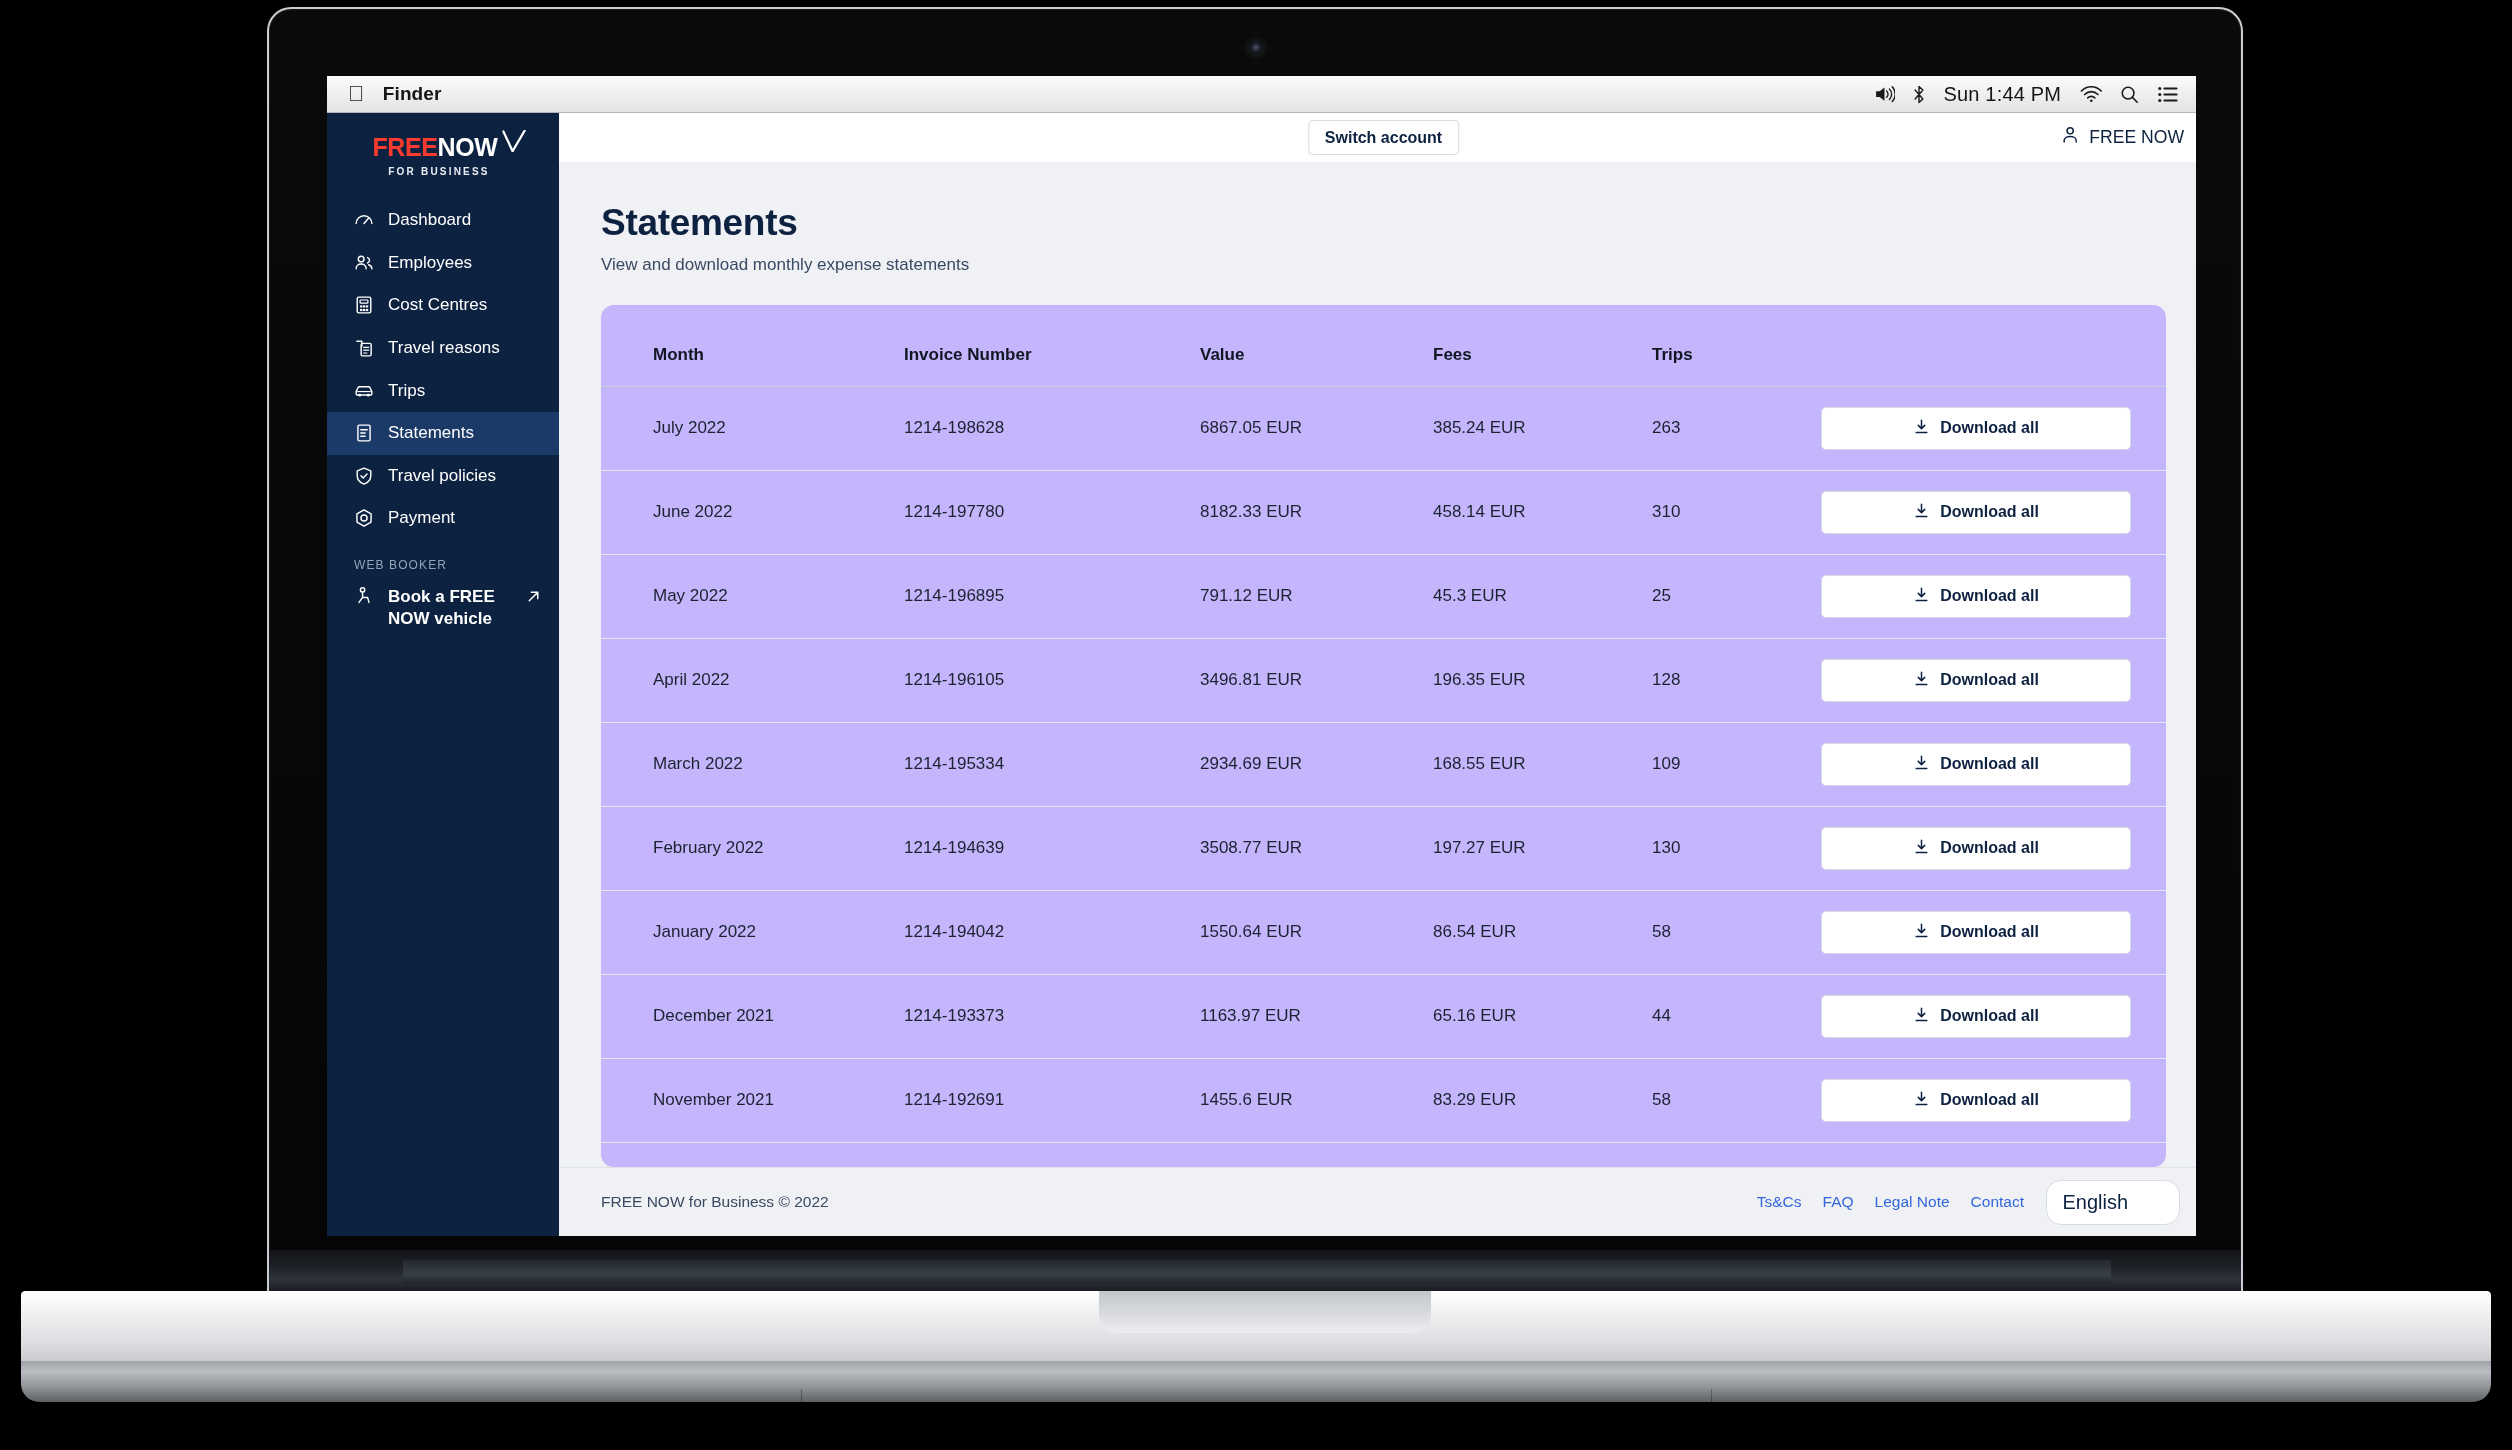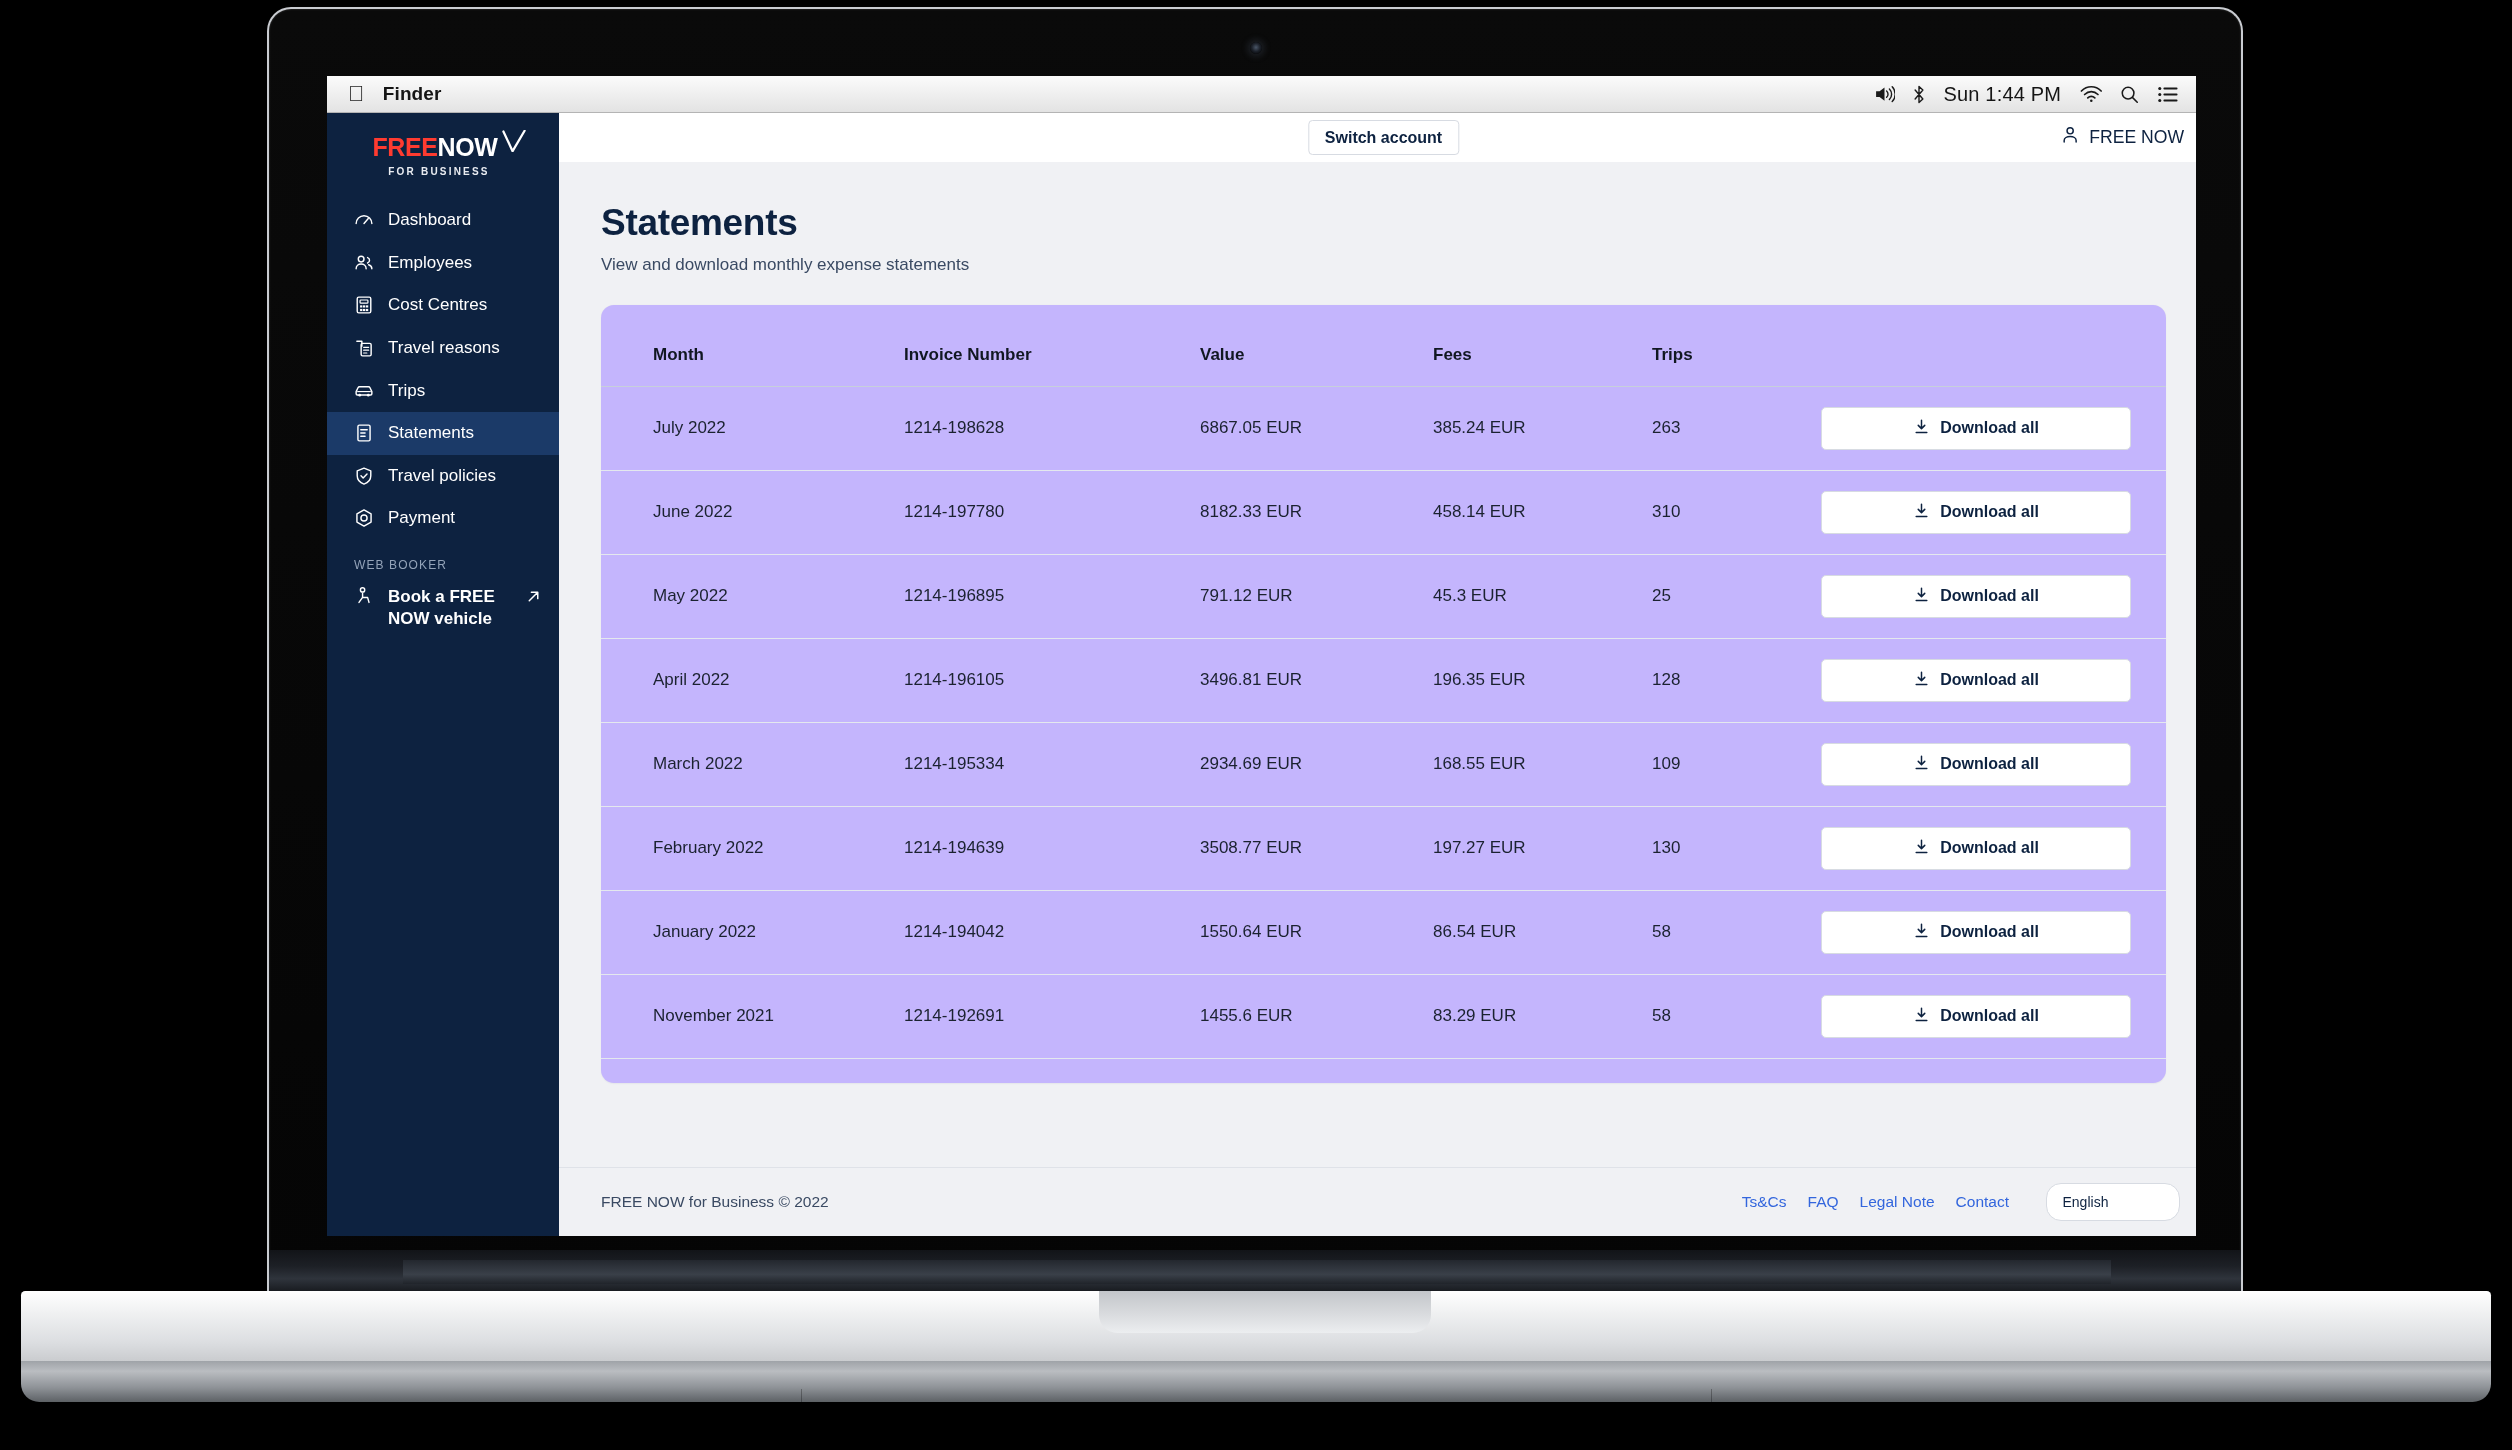--- a/index.html
+++ b/index.html
@@ -279,26 +279,26 @@
   }
   #footer-copy { color: #3a4a63; }
   #footer-links {
     margin-left: auto;
     display: flex; align-items: center; gap: 21px;
   }
   #footer-links a {
     color: #3366dd; text-decoration: none; cursor: pointer; white-space: nowrap;
   }
   #lang-select {
-    margin-left: 16px;
+    margin-left: 1px;
     background: #fff;
     border: 0.7px solid #d7dbe2;
     border-radius: 15px;
     padding: 10px 21px 10px 15.5px;
-    font-size: 14px; color: #0d2240;
+    font-size: 20px; color: #0d2240;
     font-family: "Liberation Sans", sans-serif;
     cursor: pointer;
     min-width: 134px;
   }
 </style>
 </head>
 <body>
 
 <div id="laptop-scene">
 
@@ -617,20 +617,35 @@
                     <td>
                       <button class="download-btn">
                         <span><svg width="17" height="17" viewBox="0 0 24 24" fill="none">
                             <path d="M12 3v12M12 15l-4.6-4.6M12 15l4.6-4.6M4.5 20.5h15" stroke="#0d2240" stroke-width="2.1" stroke-linecap="round" stroke-linejoin="round"></path>
                           </svg></span>
                         <span>Download all</span>
                       </button>
                     </td>
                   </tr>
                   <tr>
+                    <td>December 2021</td>
+                    <td>1214-193373</td>
+                    <td>1163.97 EUR</td>
+                    <td>65.16 EUR</td>
+                    <td>44</td>
+                    <td>
+                      <button class="download-btn">
+                        <span><svg width="17" height="17" viewBox="0 0 24 24" fill="none">
+                            <path d="M12 3v12M12 15l-4.6-4.6M12 15l4.6-4.6M4.5 20.5h15" stroke="#0d2240" stroke-width="2.1" stroke-linecap="round" stroke-linejoin="round"></path>
+                          </svg></span>
+                        <span>Download all</span>
+                      </button>
+                    </td>
+                  </tr>
+                  <tr>
                     <td>November 2021</td>
                     <td>1214-192691</td>
                     <td>1455.6 EUR</td>
                     <td>83.29 EUR</td>
                     <td>58</td>
                     <td>
                       <button class="download-btn">
                         <span><svg width="17" height="17" viewBox="0 0 24 24" fill="none">
                             <path d="M12 3v12M12 15l-4.6-4.6M12 15l4.6-4.6M4.5 20.5h15" stroke="#0d2240" stroke-width="2.1" stroke-linecap="round" stroke-linejoin="round"></path>
                           </svg></span>

